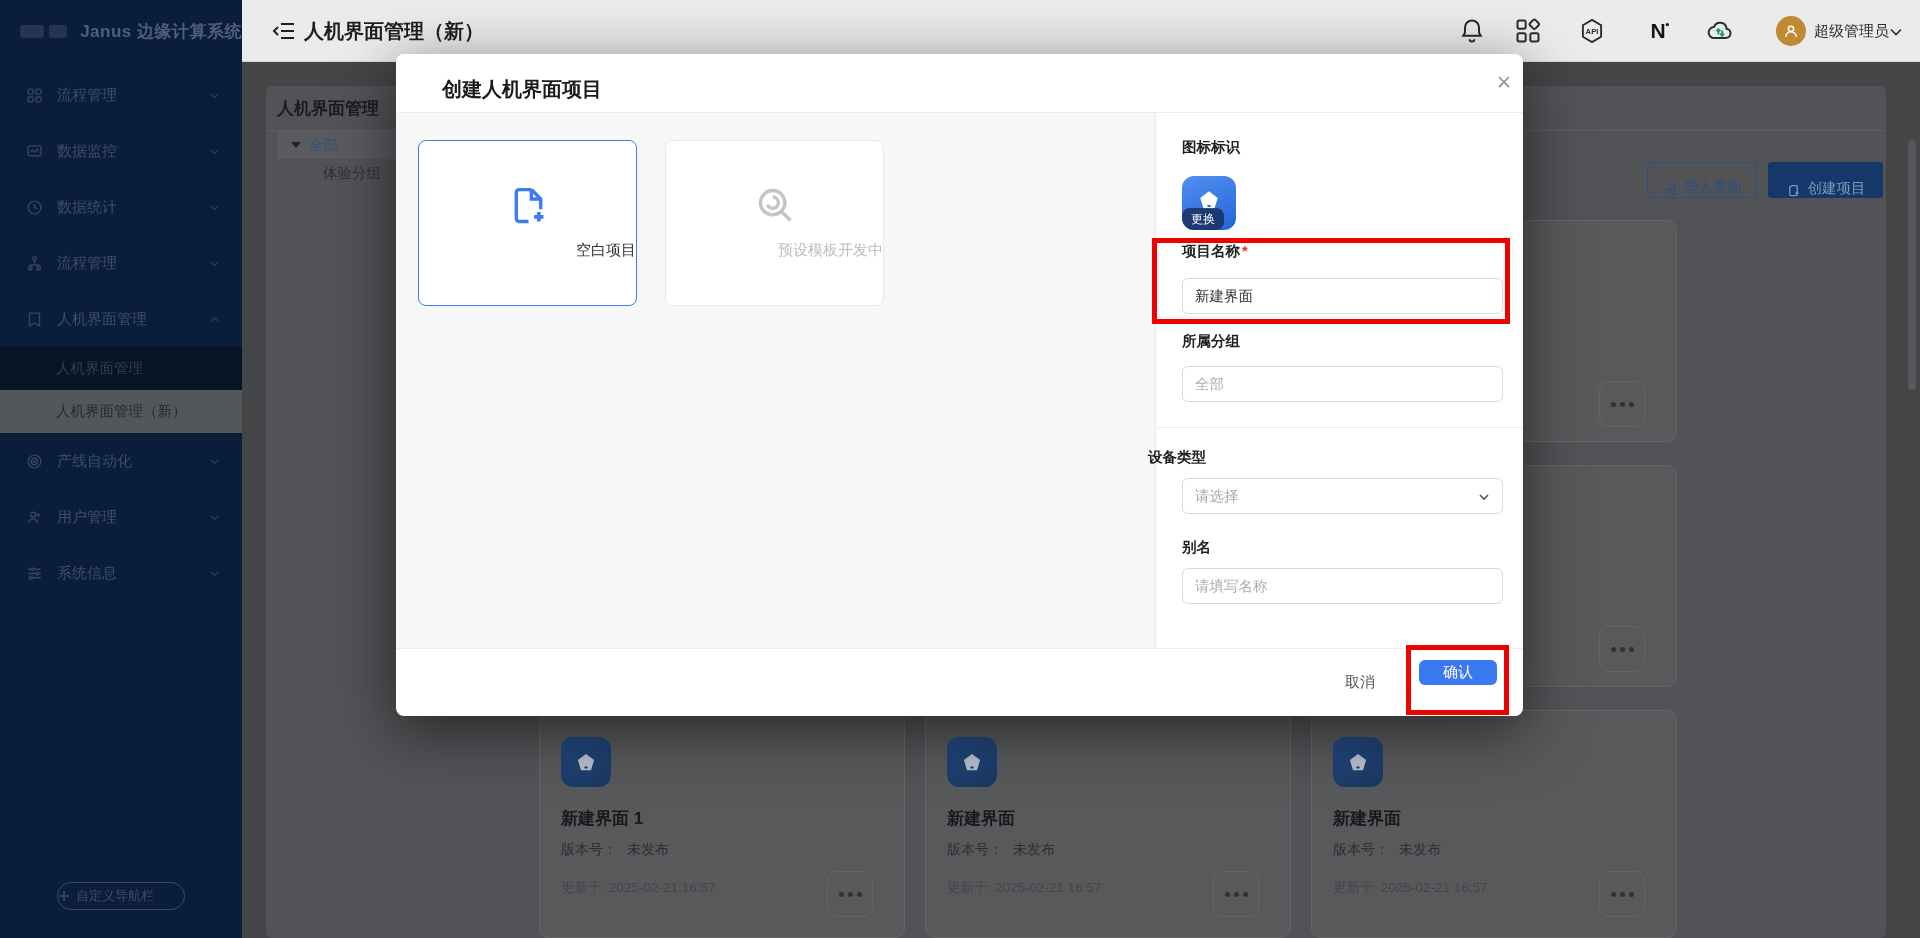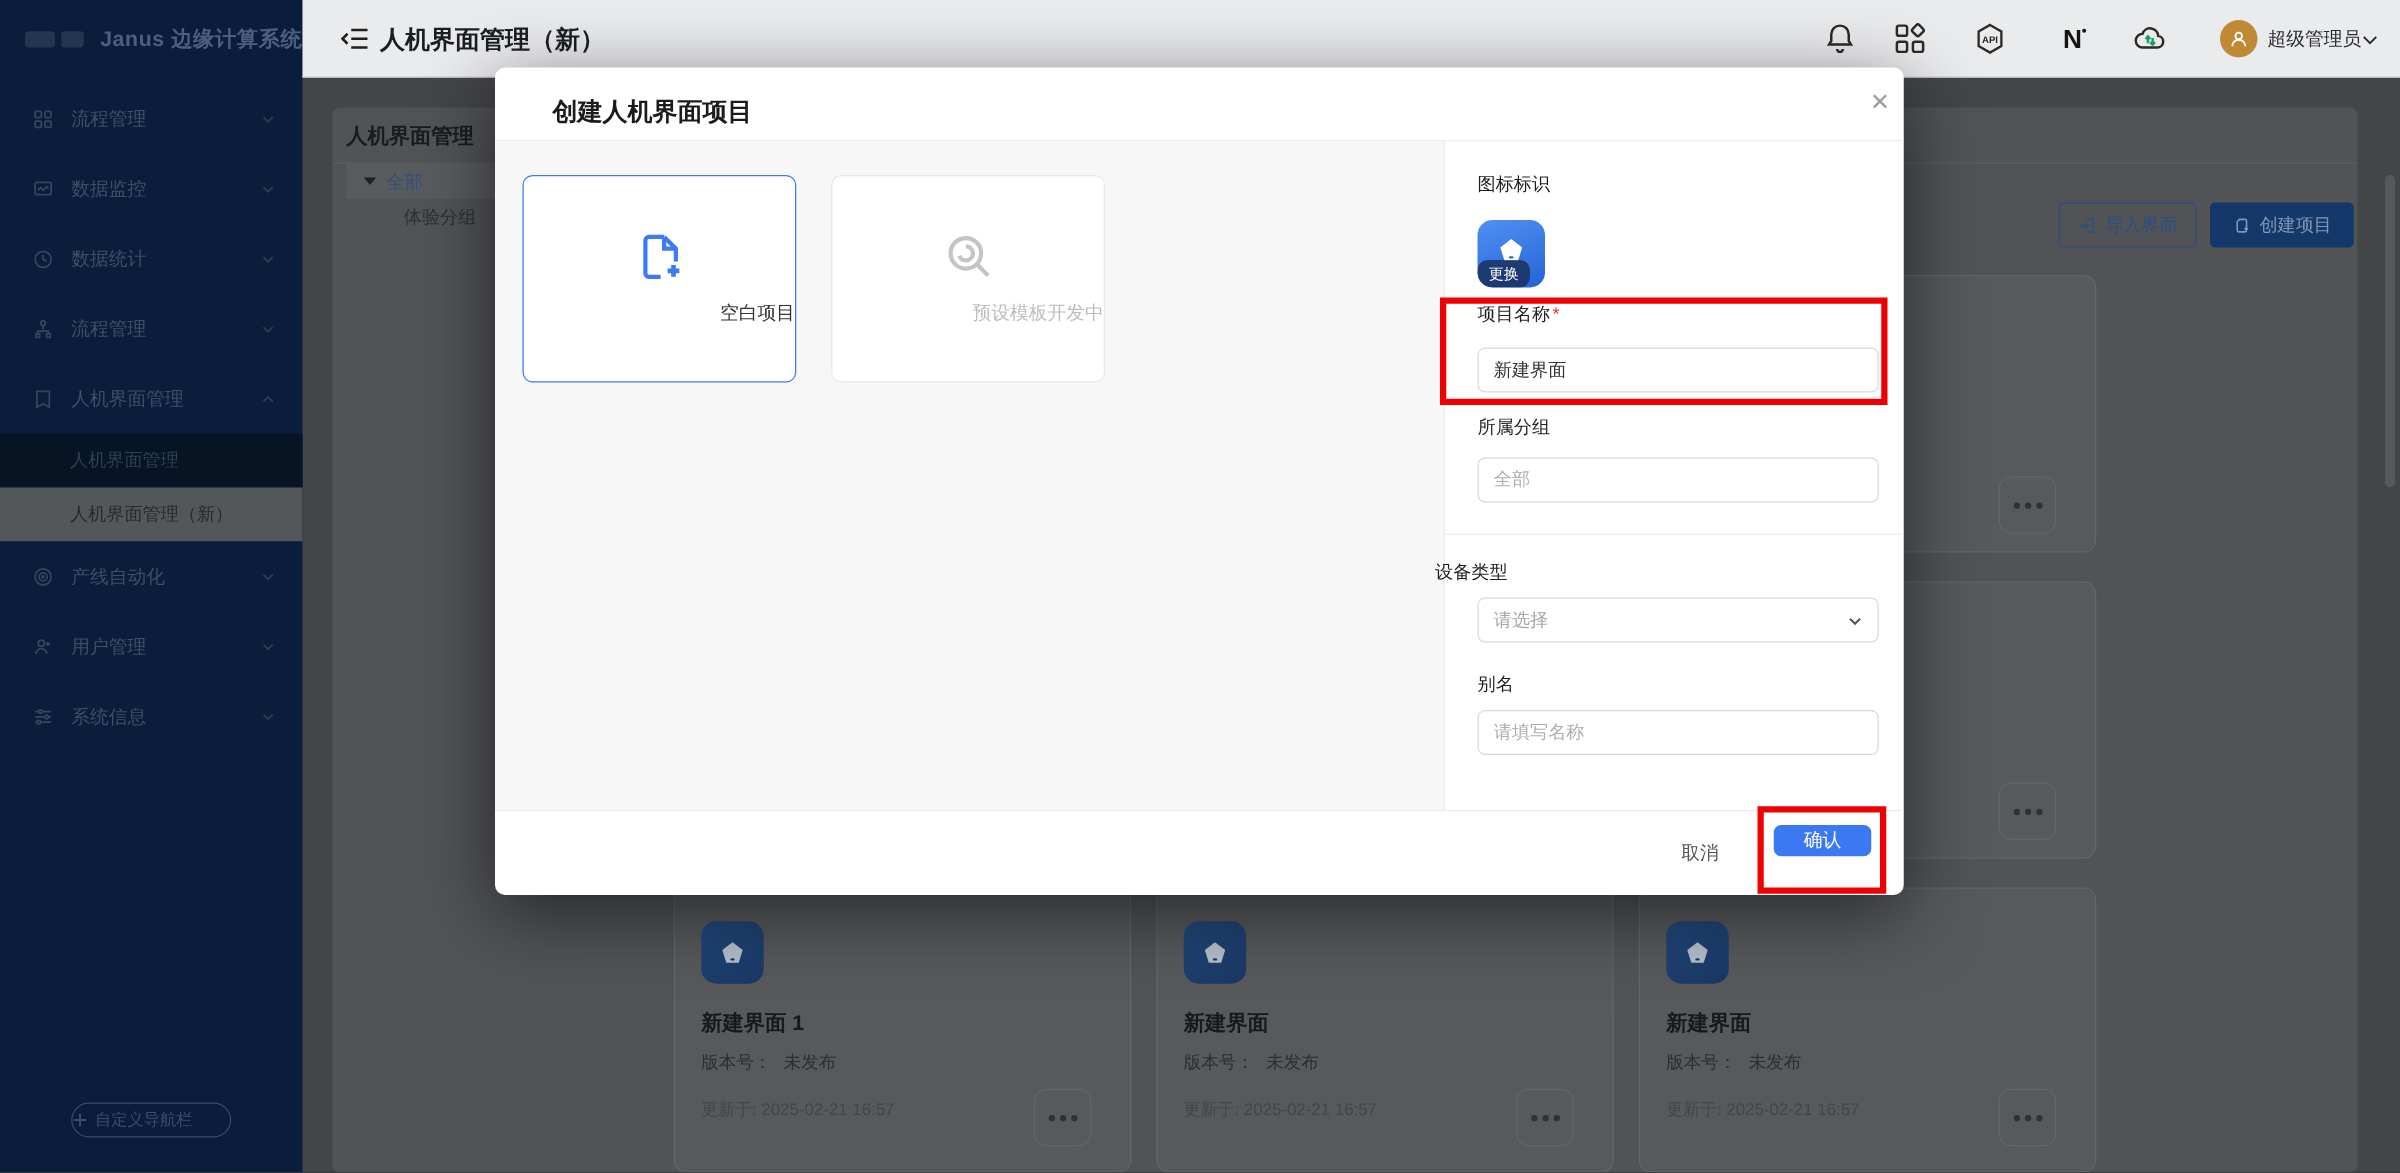--- a/index.html
+++ b/index.html
@@ -29,21 +29,21 @@
   .avatar { position:absolute; left:1534px; top:16px; width:30px; height:30px; border-radius:50%; background:#c08a35; display:flex; align-items:center; justify-content:center; cursor:pointer; }
   .user-name { position:absolute; left:1572px; top:22px; font-size:15px; color:#2a2b2d; cursor:pointer; }
   .user-chev { position:absolute; left:1648px; top:27px; width:12px; height:10px; cursor:pointer; }
 
   
   .panel { position:absolute; left:266px; top:86px; width:1620px; height:852px; background:#515356; border-radius:6px; overflow:hidden; z-index:1; }
   .panel-title { position:absolute; left:11px; top:11px; font-size:17px; font-weight:bold; color:#191b1e; }
   .panel-divider { position:absolute; left:0; top:44px; width:1620px; height:1px; background:#5d5f62; }
   .tree-root { position:absolute; left:11px; top:45px; width:248px; height:28px; background:#595b5f; display:flex; align-items:center; padding-left:14px; gap:8px; font-size:14.5px; color:#31517e; cursor:pointer; }
   .tree-child { position:absolute; left:57px; top:78px; font-size:14.5px; color:#2d3136; cursor:pointer; }
-  .tb-btn { position:absolute; top:76px; height:36px; border-radius:4px; font-size:14.5px; display:flex; align-items:center; justify-content:center; gap:7px; cursor:pointer; font-family:inherit; }
+  .tb-btn { position:absolute; top:76px; height:36px; border-radius:4px; font-size:14.5px; display:flex; align-items:flex-end; justify-content:center; gap:7px; cursor:pointer; font-family:inherit; }
   .tb-import { left:1381px; width:110px; background:transparent; border:1px solid #2b4f83; color:#2b4f83; }
   .tb-create { left:1502px; width:115px; background:#14386a; border:none; color:#8298b6; }
 
   .gcard { position:absolute; width:366px; background:#57595b; border:1px solid #646668; border-radius:10px; }
   .gcard .tile { position:absolute; left:21px; top:26px; width:50px; height:50px; border-radius:12px; background:linear-gradient(160deg,#234a80,#1a3763); display:flex; align-items:center; justify-content:center; }
   .gcard .ctitle { position:absolute; left:21px; top:96px; font-size:17px; font-weight:bold; color:#17191c; }
   .gcard .cver { position:absolute; left:21px; top:130px; font-size:14px; color:#2b2e33; }
   .gcard .cver .vv { margin-left:10px; }
   .gcard .cupd { position:absolute; left:21px; top:168px; font-size:13.5px; color:#43464a; }
   .more-btn { position:absolute; left:287px; top:160px; width:46px; height:46px; border:1px solid #636568; border-radius:10px; background:transparent; display:flex; align-items:center; justify-content:center; gap:4px; cursor:pointer; }
@@ -58,21 +58,21 @@
   .modal-hdiv { position:absolute; left:0; top:58px; width:1127px; height:1px; background:#ececec; }
   .modal-body-left { position:absolute; left:0; top:59px; width:759px; height:535px; background:#f7f7f8; }
   .modal-vdiv { position:absolute; left:759px; top:58px; width:1px; height:536px; background:#e9e9ea; }
   .tcard { position:absolute; top:86px; width:219px; height:166px; border-radius:8px; background:#fff; cursor:pointer; }
   .tcard.sel { left:22px; border:1px solid #3b7cf6; }
   .tcard.dis { left:269px; border:1px solid #e8e8e8; }
   .tcard .ticon { position:absolute; left:87px; top:42px; width:45px; height:45px; }
   .tcard .tlabel { position:absolute; left:0; top:100px; width:100%; text-align:right; font-size:15px; }
   .tcard.sel .tlabel { color:#333; }
   .tcard.dis .tlabel { color:#bdbdbd;font-family:Liberation Mono, monospace; }
-  .flabel { position:absolute; font-size:14.5px; font-weight:normal; color:#1f1f1f; }
+  .flabel { position:absolute; font-size:14.5px; font-weight:bold; color:#1f1f1f; }
   .req { color:#f12a2a; margin-left:2px; }
   .ftile { position:absolute; left:786px; top:122px; width:54px; height:54px; border-radius:12px; background:linear-gradient(160deg,#4f90f2,#2563d6); display:flex; align-items:center; justify-content:center; overflow:hidden; }
   .ftile-badge { position:absolute; left:0px; bottom:0px; width:42px; height:22px; border-radius:8px; background:rgba(23,42,84,0.78); color:#fff; font-size:12px; display:flex; align-items:center; justify-content:center; cursor:pointer; }
   .finput { position:absolute; left:786px; width:321px; height:36px; border:1px solid #d9d9d9; border-radius:6px; font-size:14.5px; color:#333; padding:0 12px; background:#fff; font-family:inherit; outline:none; }
   .finput::placeholder { color:#aeaeae; }
   .fselect { position:absolute; left:786px; width:321px; height:36px; border:1px solid #d9d9d9; border-radius:6px; font-size:14.5px; color:#a7a7a7; padding:0 12px; background:#fff; display:flex; align-items:center; cursor:pointer; }
   .fselect svg { position:absolute; right:12px; top:12px; }
   .modal-fdiv2 { position:absolute; left:759px; top:373px; width:368px; height:1px; background:#ececec; }
   .modal-footdiv { position:absolute; left:0; top:594px; width:1127px; height:1px; background:#ececec; }
   .btn-cancel { position:absolute; left:934px; top:613px; width:60px; height:30px; border:none; background:transparent; color:#555; font-size:15px; cursor:pointer; font-family:inherit; }

